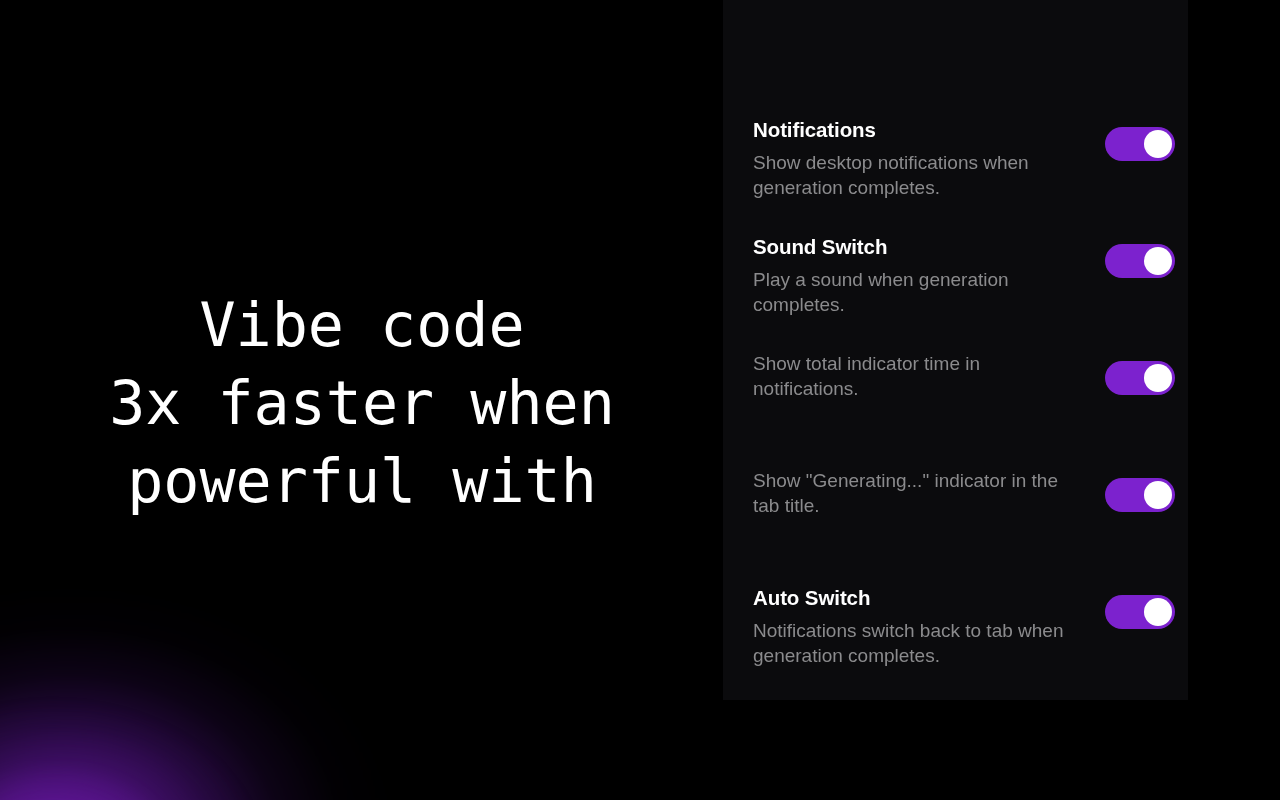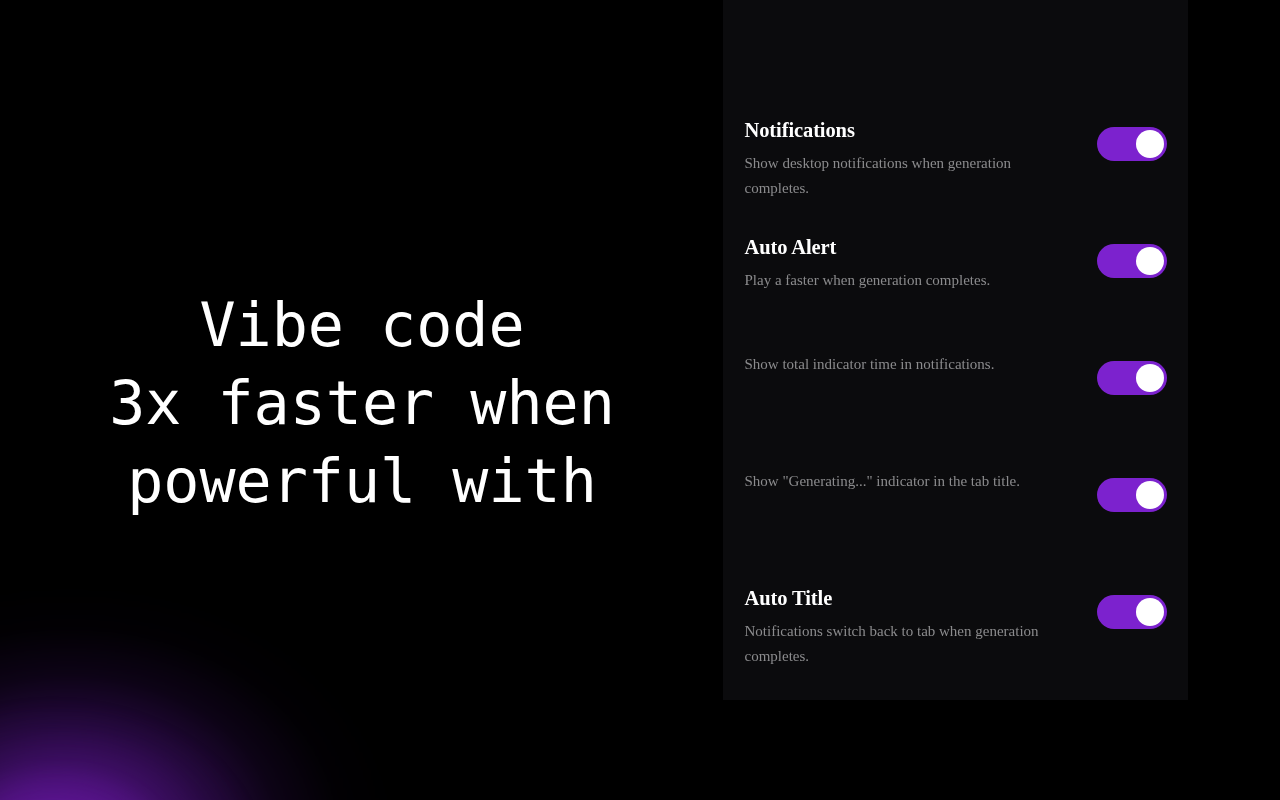--- a/index.html
+++ b/index.html
@@ -86,41 +86,40 @@
     left: 723px;
     top: 118px;
     width: 465px;
     z-index: 7;
   }
 
   .setting-row {
     position: relative;
     display: flex;
     align-items: flex-start;
-    justify-content: center;
+    justify-content: flex-end;
     height: 117px;
     box-sizing: border-box;
     padding-left: 13px;
     padding-right: 13px;
-    font-family: Liberation Serif, serif;
   }
   .setting-text {
     width: 352px;
   }
   .setting-title {
     color: #ffffff;
     font-size: 20.5px;
     font-weight: bold;
     line-height: 24px;
     letter-spacing: -0.1px;
     margin: 0 0 9px 0;
   }
   .setting-desc {
     color: #8b8b8d;
-    font-size: 15px;
+    font-size: 19px;
     line-height: 24.5px;
     margin: 0;
     max-width: 330px;
   }
 
   
   .toggle {
     flex: 0 0 auto;
     position: relative;
     width: 70px;
@@ -165,22 +164,22 @@
         <div class="setting-title">Notifications</div>
         <div class="setting-desc">Show desktop notifications when generation completes.</div>
       </div>
       <div class="toggle" role="switch" aria-checked="true">
         <div class="knob"></div>
       </div>
     </div>
 
     <div class="setting-row">
       <div class="setting-text">
-        <div class="setting-title">Auto Alert</div>
-        <div class="setting-desc">Play a faster when generation completes.</div>
+        <div class="setting-title">Sound Switch</div>
+        <div class="setting-desc">Play a sound when generation completes.</div>
       </div>
       <div class="toggle" role="switch" aria-checked="true">
         <div class="knob"></div>
       </div>
     </div>
 
     <div class="setting-row">
       <div class="setting-text">
         <div class="setting-desc">Show total indicator time in notifications.</div>
       </div>
@@ -193,21 +192,21 @@
       <div class="setting-text">
         <div class="setting-desc">Show "Generating..." indicator in the tab title.</div>
       </div>
       <div class="toggle" role="switch" aria-checked="true">
         <div class="knob"></div>
       </div>
     </div>
 
     <div class="setting-row">
       <div class="setting-text">
-        <div class="setting-title">Auto Title</div>
+        <div class="setting-title">Auto Switch</div>
         <div class="setting-desc">Notifications switch back to tab when generation completes.</div>
       </div>
       <div class="toggle" role="switch" aria-checked="true">
         <div class="knob"></div>
       </div>
     </div>
 
   </div>
 </div>
 

